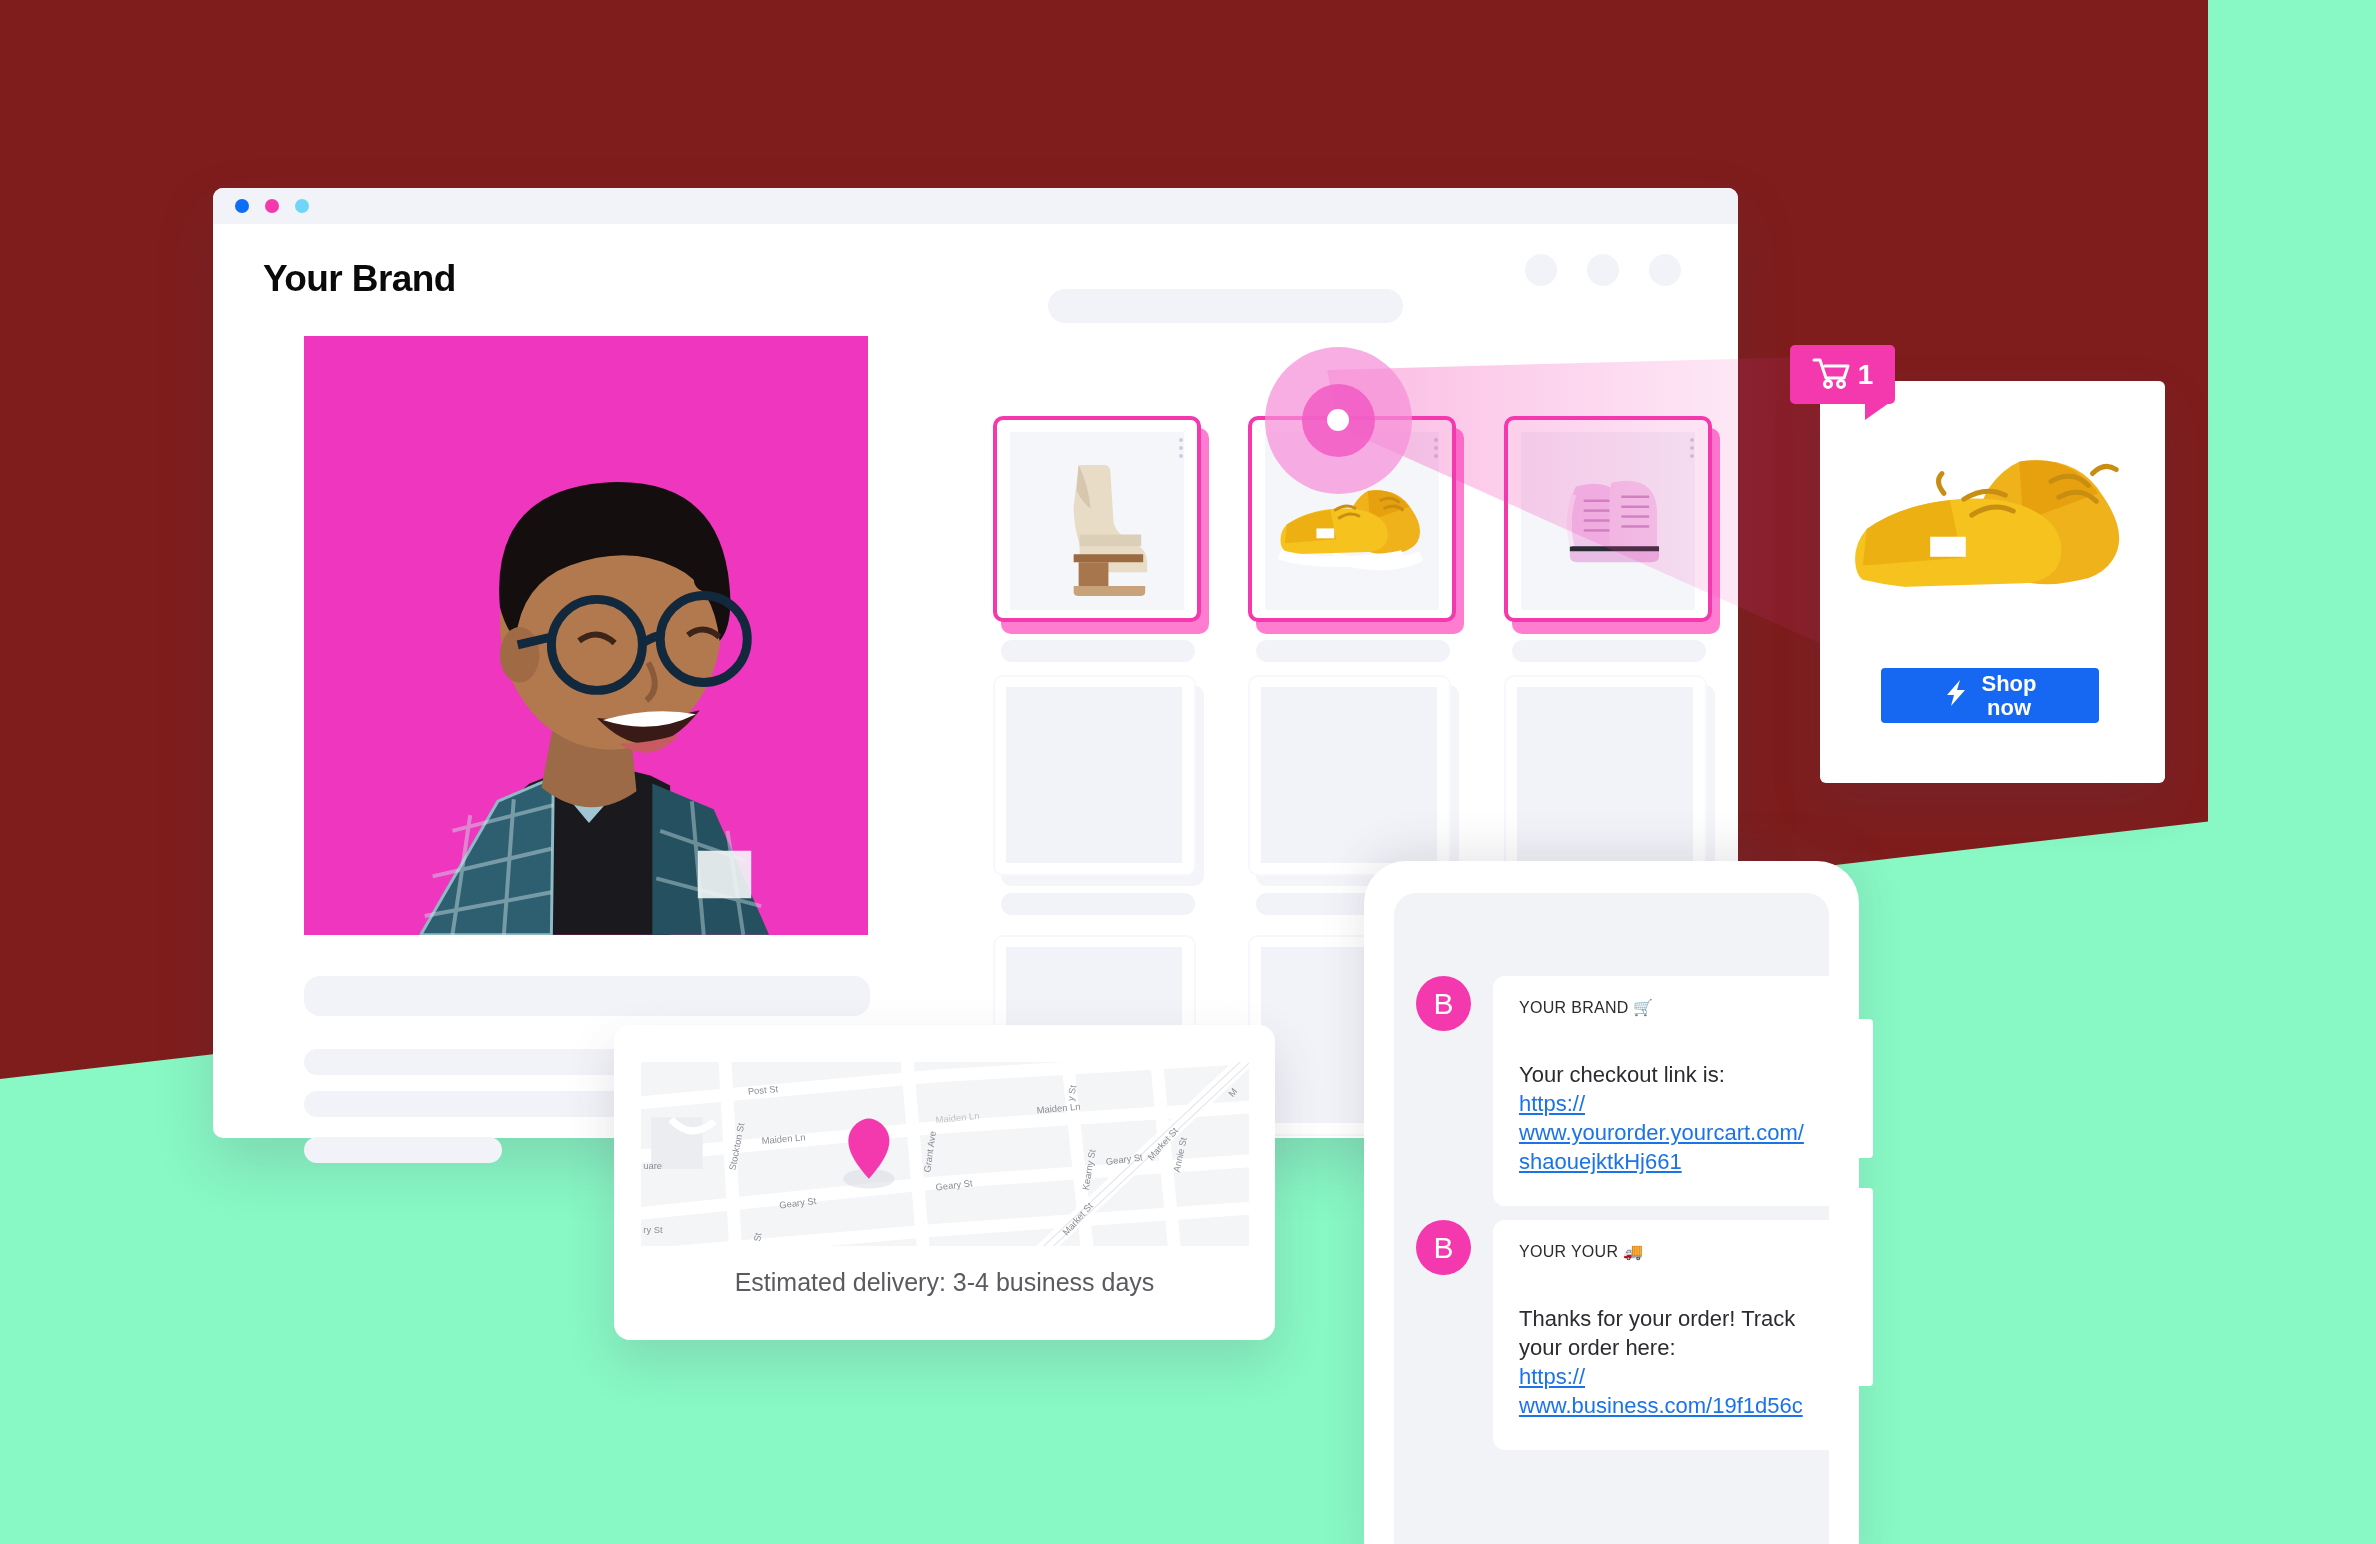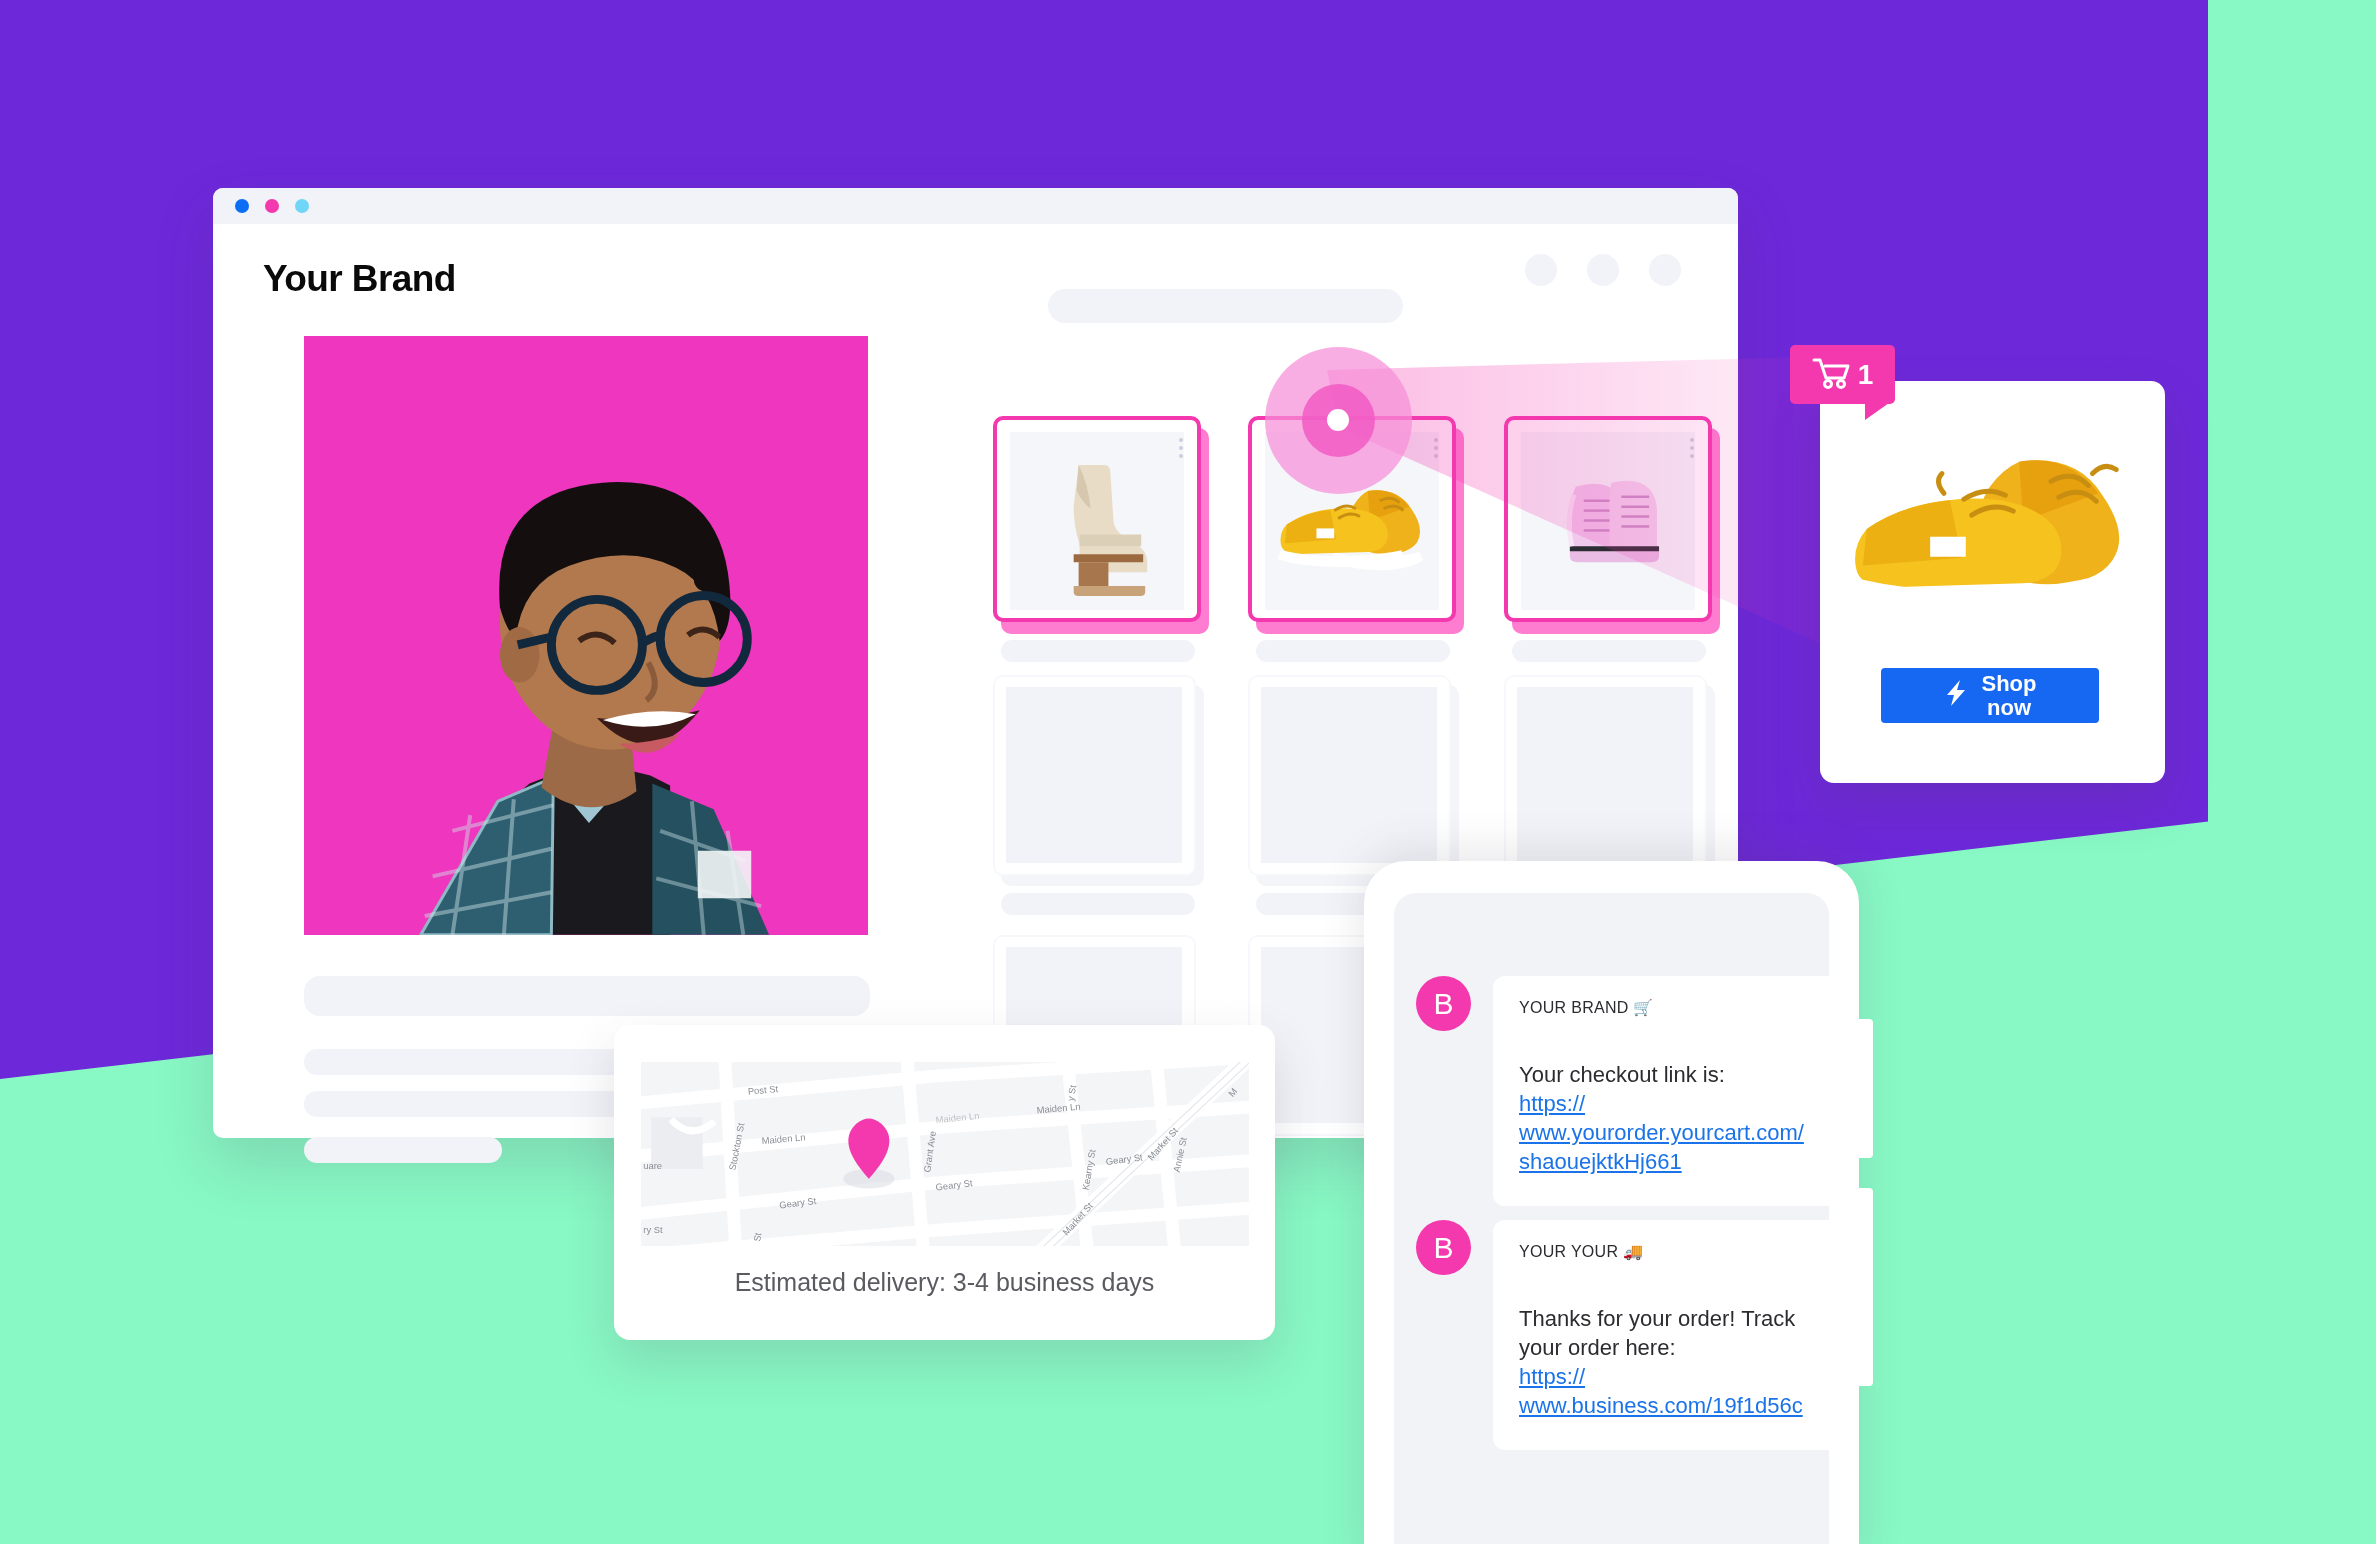--- a/index.html
+++ b/index.html
@@ -10,21 +10,21 @@
     height: 1544px;
     overflow: hidden;
     font-family: "Liberation Sans", "DejaVu Sans", sans-serif;
   }
 
   
   #stage {
     position: relative;
     width: 2376px;
     height: 1544px;
-    background: #6d28d9;
+    background: #7f1d1d;
     overflow: hidden;
   }
   .bg-mint {
     position: absolute;
     left: 0; top: 0;
     width: 2376px; height: 1544px;
     background: #88F8C4;
     clip-path: polygon(0 1079px, 2376px 802px, 2376px 1544px, 0 1544px);
   }
   .bg-mint-right {
@@ -189,21 +189,21 @@
     z-index: 5;
     pointer-events: none;
   }
 
   
   #shop-card {
     position: absolute;
     left: 1820px; top: 381px;
     width: 345px; height: 402px;
     background: #ffffff;
-    border-radius: 14px;
+    border-radius: 6px;
     box-shadow: 0 22px 50px rgba(80,60,90,.18);
     z-index: 9;
   }
   .shop-photo {
     position: absolute;
     left: 24px; top: 28px;
     width: 297px; height: 228px;
     display: flex; align-items: center; justify-content: center;
   }
   .shop-btn {

